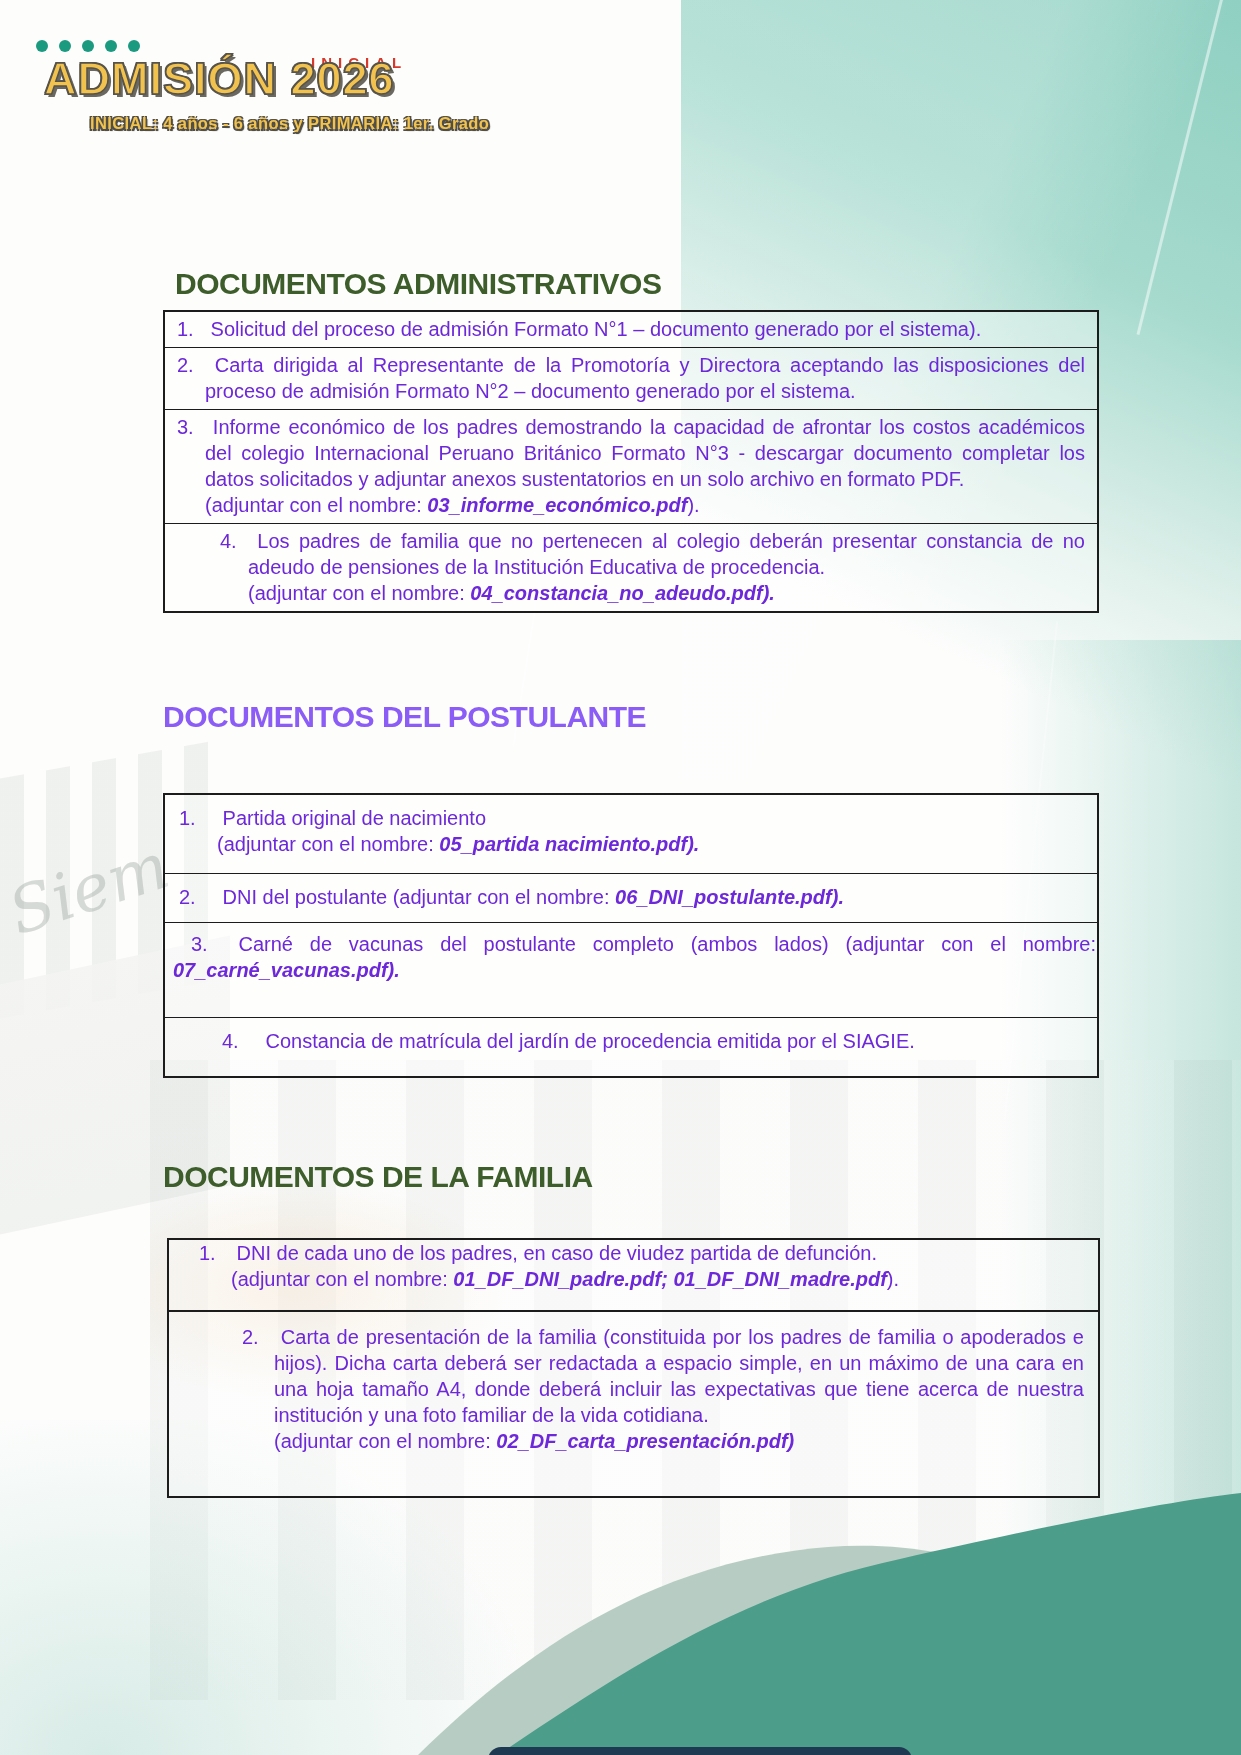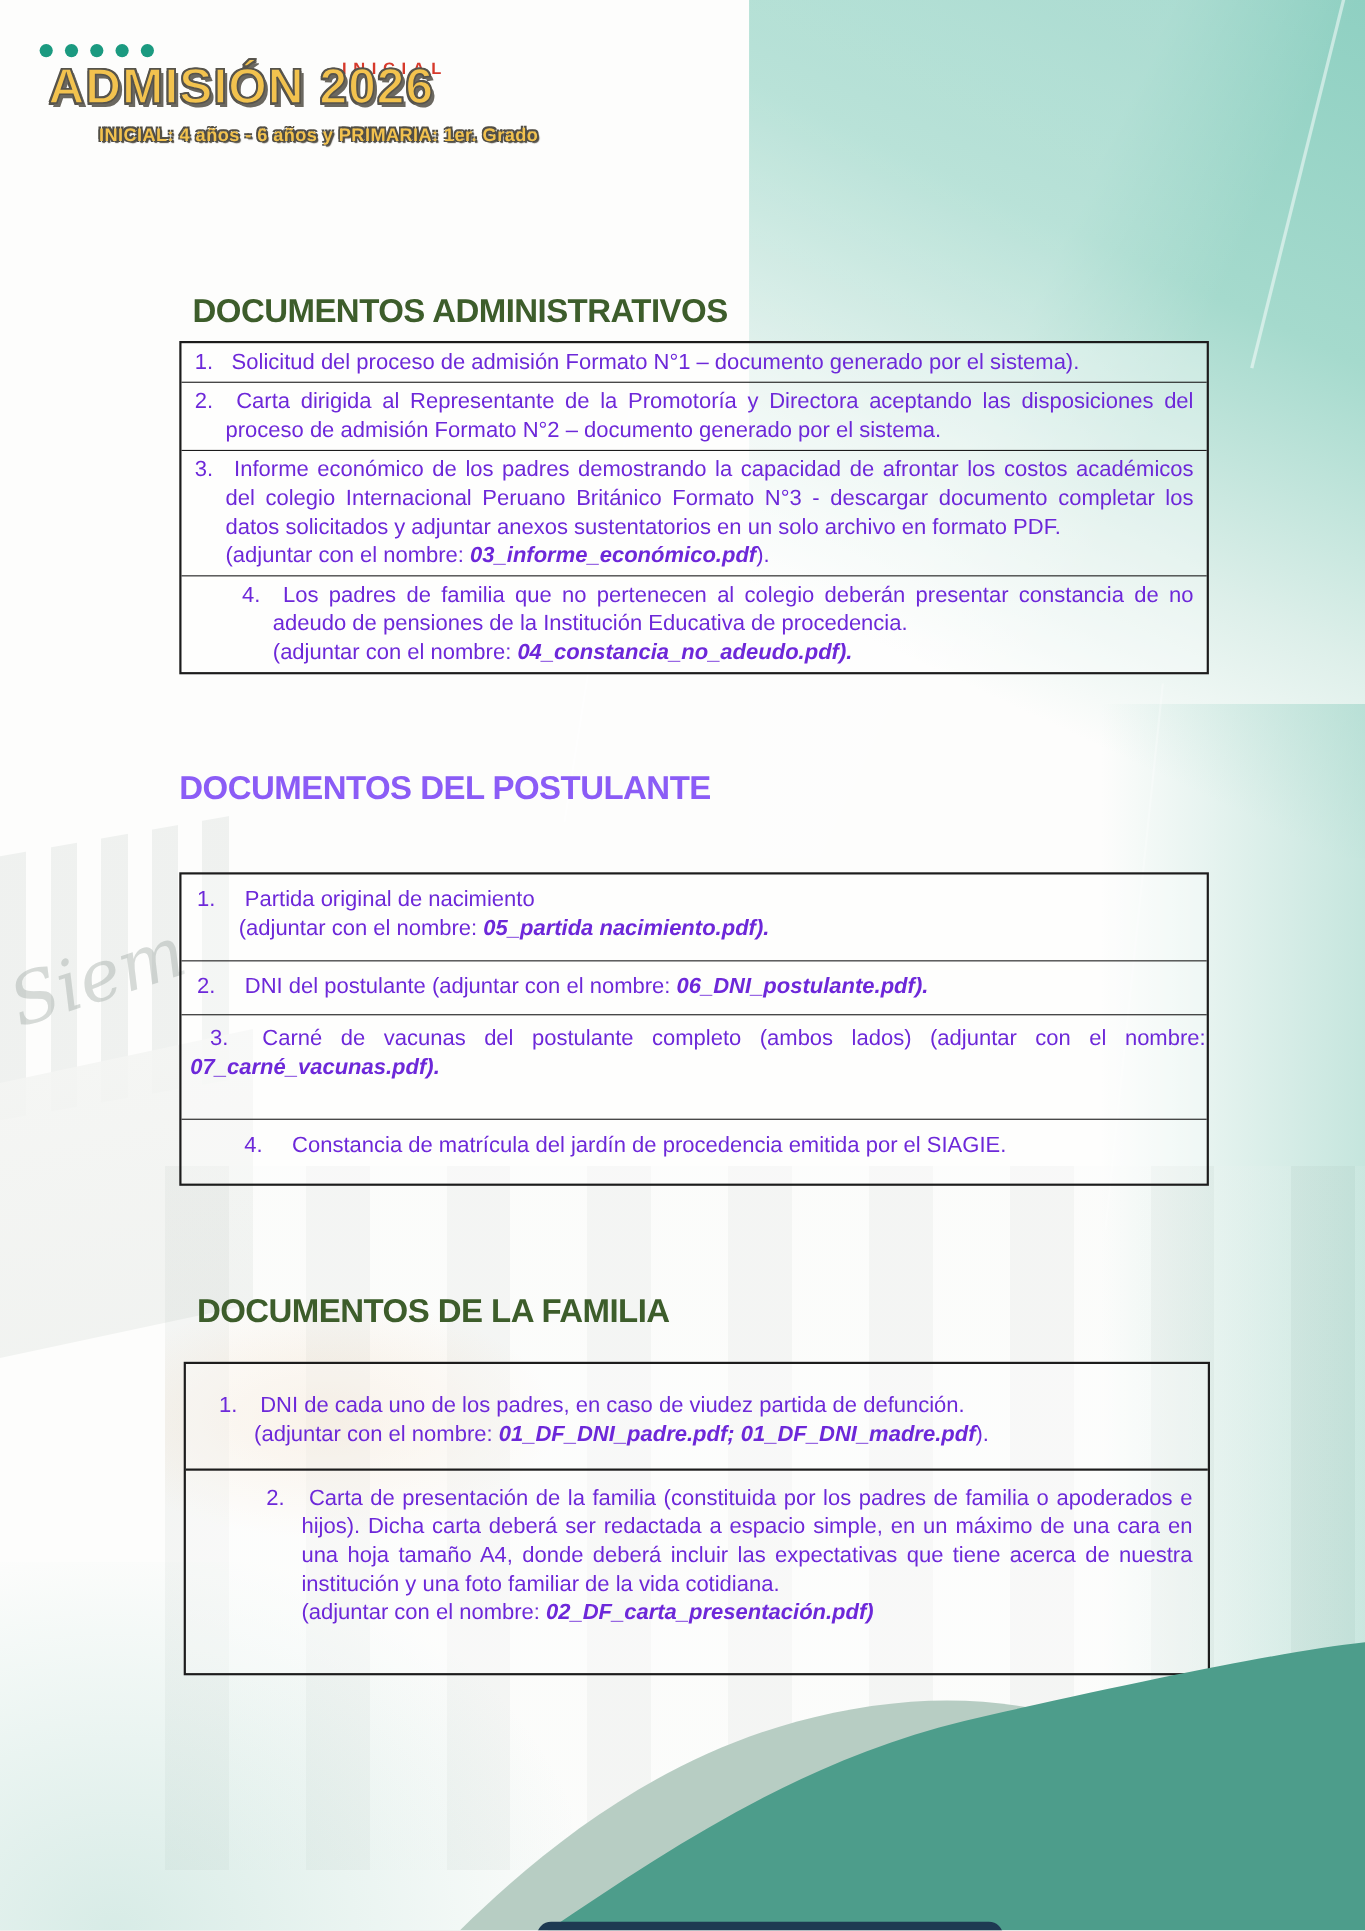--- a/index.html
+++ b/index.html
@@ -108,21 +108,21 @@
     text-align:justify;
     padding:4px 12px 5px 40px;text-indent:-28px;
   }
   .cell .num{display:inline-block;width:28px;text-indent:0;}
   #table-1 .cell, #table-2 .cell{padding:10px 14px 12px 52px;text-indent:-38px;}
   #table-1 .cell .num, #table-2 .cell .num{width:38px;}
   #table-1 .doc-row:nth-child(1) .cell{padding-bottom:16px;}
   #table-1 .doc-row:nth-child(3) .cell{padding:8px 1px 34px 8px;text-indent:18px;}
   #table-1 .doc-row:nth-child(3) .cell .num{display:inline;width:auto;margin-right:14px;}
   #table-1 .doc-row:nth-child(4) .cell{padding-bottom:22px;}
-  #table-2 .doc-row:nth-child(1) .cell{padding:25px 14px 18px 62px;text-indent:-32px;}
+  #table-2 .doc-row:nth-child(1) .cell{padding:0 14px 18px 62px;text-indent:-32px;}
   #table-2 .doc-row:nth-child(2) .cell{padding:12px 14px 42px 62px;text-indent:-32px;}
   #table-2 .cell .num{width:32px;}
 
   .attach{text-indent:0;}
   .attach.block{display:block;}
   .file{font-weight:bold;font-style:italic;}
 
   
   #waves{position:absolute;left:0;top:1355px;width:1241px;height:400px;pointer-events:none;}
   #bottom-bar{
@@ -153,21 +153,21 @@
       <i style="background: rgb(27, 154, 128);"></i>
       <i style="background: rgb(27, 154, 128);"></i>
       <i style="background: rgb(27, 154, 128);"></i>
   </div>
   <div class="logo-proceso" style="color: rgb(214, 57, 43);">INICIAL</div>
   <div class="logo-title" style="color: rgb(242, 194, 78);">ADMISIÓN 2026</div>
   <div class="logo-sub" style="color: rgb(242, 194, 78);">INICIAL: 4 años - 6 años y PRIMARIA: 1er. Grado</div>
 
   <h2 class="sec-title" id="title-0" style="margin: 12px; color: rgb(61, 93, 43);">DOCUMENTOS ADMINISTRATIVOS</h2>
   <h2 class="sec-title" id="title-1" style="margin: 0px; color: #8b5cf6;">DOCUMENTOS DEL POSTULANTE</h2>
-  <h2 class="sec-title" id="title-2" style="margin: 16px; color: rgb(61, 93, 43);">DOCUMENTOS DE LA FAMILIA</h2>
+  <h2 class="sec-title" id="title-2" style="margin: 0px; color: rgb(61, 93, 43);">DOCUMENTOS DE LA FAMILIA</h2>
 
   <div class="doc-table" id="table-0">
       <div class="doc-row">
         <div class="cell"><span class="num">1.</span> Solicitud del proceso de admisión Formato N°1 – documento generado por el sistema).</div>
       </div>
       <div class="doc-row">
         <div class="cell"><span class="num">2.</span> Carta dirigida al Representante de la Promotoría y Directora aceptando las disposiciones del proceso de admisión Formato N°2 – documento generado por el sistema.</div>
       </div>
       <div class="doc-row">
         <div class="cell"><span class="num">3.</span> Informe económico de los padres demostrando la capacidad de afrontar los costos académicos del colegio Internacional Peruano Británico Formato N°3 - descargar documento completar los datos solicitados y adjuntar anexos sustentatorios en un solo archivo en formato PDF.<span class="attach block">(adjuntar con el nombre: <span class="file">03_informe_económico.pdf</span>).</span></div>

